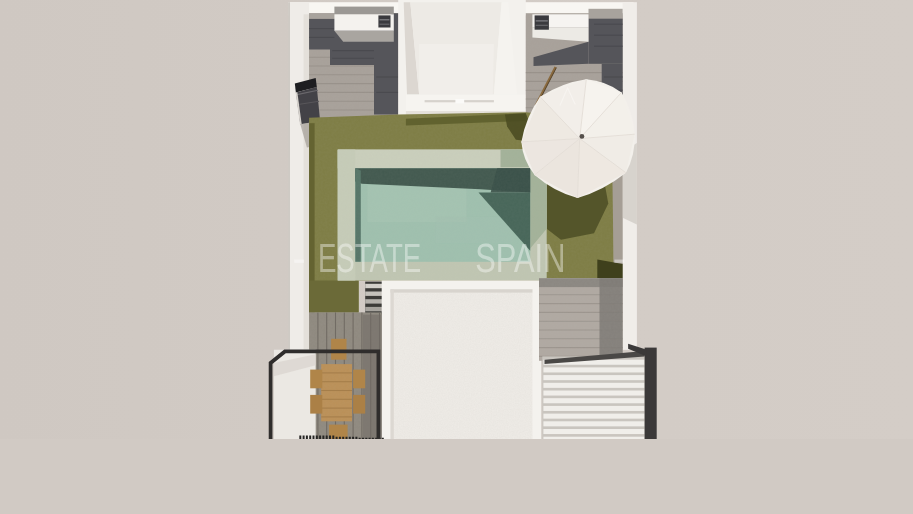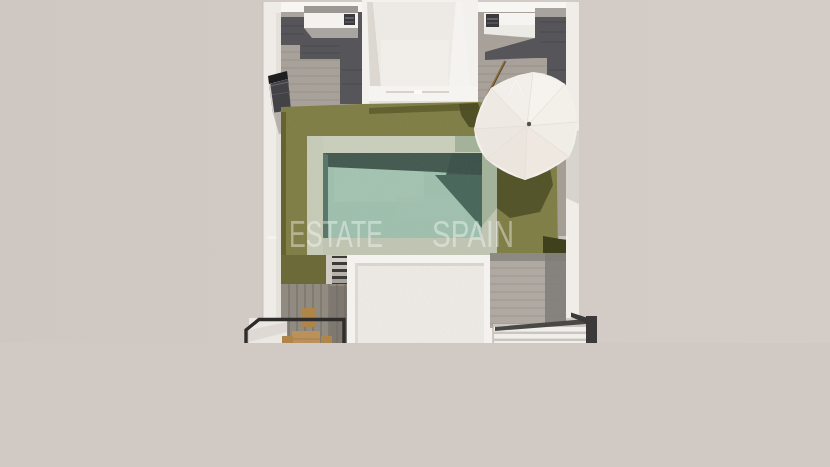--- a/index.html
+++ b/index.html
@@ -1,16 +1,16 @@
 <!DOCTYPE html>
 <html><head>
 <meta charset="utf-8">
 <style>
   html,body{margin:0;padding:0;background:#d1cac4;}
-  #stage{position:relative;width:830px;height:343px;overflow:hidden;font-family:"Liberation Sans",sans-serif;}
+  #stage{position:relative;width:830px;height:399px;overflow:hidden;font-family:"Liberation Sans",sans-serif;}
 </style>
 </head>
 <body>
 <div id="stage">
 <svg width="830" height="467" viewBox="0 0 830 467" xmlns="http://www.w3.org/2000/svg">
 <defs>
   <filter id="noise" x="0" y="0" width="100%" height="100%">
     <feTurbulence type="fractalNoise" baseFrequency="0.5" numOctaves="2" result="n"></feTurbulence>
     <feColorMatrix in="n" type="matrix" values="0 0 0 0 0.45  0 0 0 0 0.45  0 0 0 0 0.42  0 0 0 0.28 0"></feColorMatrix>
     <feComposite operator="in" in2="SourceGraphic"></feComposite>

